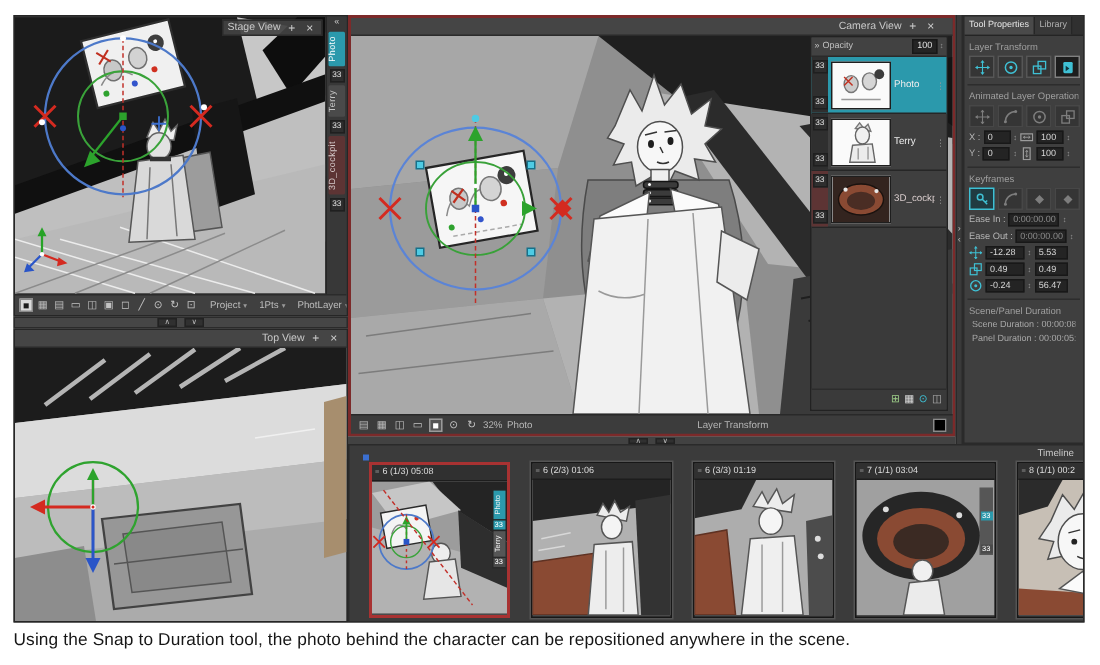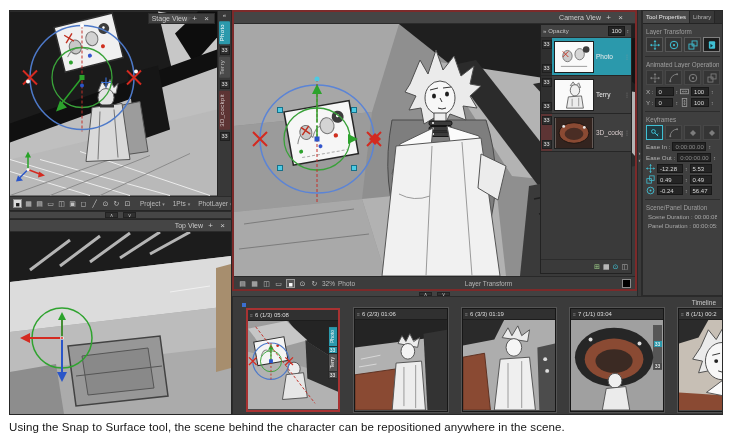--- a/index.html
+++ b/index.html
@@ -722,14 +722,14 @@
     <div class="durline">
       <span>Scene Duration :</span>
       <span>00:00:08:09</span>
     </div>
     <div class="durline">
       <span>Panel Duration :</span>
       <span>00:00:05:08</span>
     </div>
   </section>
 
-  <p class="caption">Using the Snap to Surface tool, the scene behind the character can be repositioned anywhere in the scene.</p>
+  <p class="caption">Using the Snap to Duration tool, the photo behind the character can be repositioned anywhere in the scene.</p>
 </div>
 
 </body></html>

